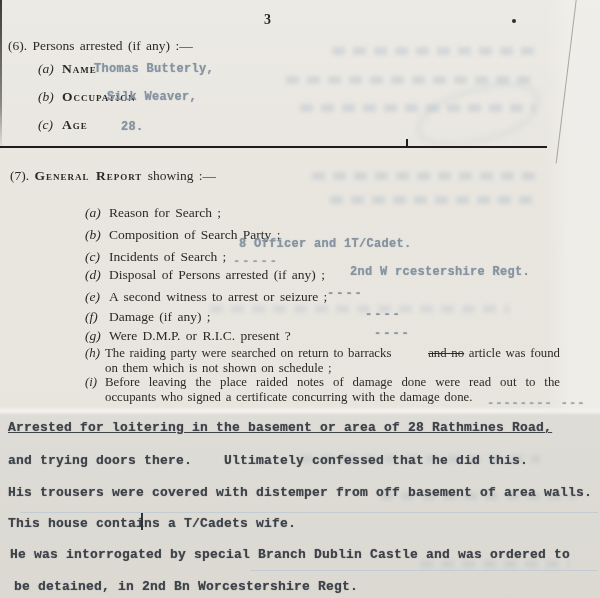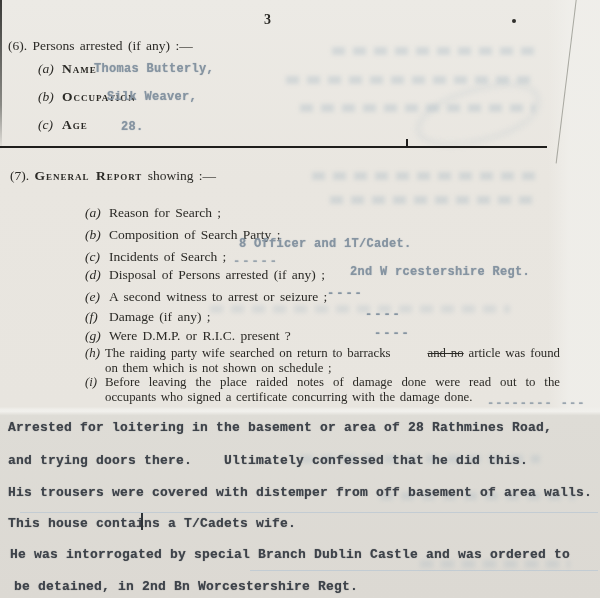--- a/index.html
+++ b/index.html
@@ -50,21 +50,21 @@
   .t7a{left:212px;top:213px;} .t7b{left:239px;top:237px;}
   .t7c{left:233px;top:255px;letter-spacing:2px;opacity:.8;}
   .t7d{left:350px;top:265px;}
   .t7e{left:327px;top:287px;letter-spacing:2px;}
   .t7f{left:365px;top:308px;letter-spacing:2px;}
   .t7g{left:374px;top:327px;letter-spacing:2px;}
   .ti-dash{left:487px;top:397px;letter-spacing:1px;opacity:.8;}
   .typed-dark{position:absolute;left:8px;font-family:"Liberation Mono", monospace;white-space:pre;
     color:#3e434a;font-size:13px;letter-spacing:.2px;font-weight:bold;
     text-shadow:0 0 1px rgba(58,64,72,.65);}
-  .m1{top:420px;} .m2{top:453px;} .m3{top:485px;} .m4{top:516px;} .m5{top:547px;left:10px;} .m6{top:579px;left:14px;}
+  .m1{top:420px;text-decoration:underline;} .m2{top:453px;} .m3{top:485px;} .m4{top:516px;} .m5{top:547px;left:10px;} .m6{top:579px;left:14px;}
 </style>
 </head>
 <body>
 
 <div class="page">
 
   <div class="edge-left"></div>
   <div class="band-right"></div>
   <div class="crease"></div>
   <div class="dot"></div>
@@ -140,21 +140,21 @@
 
   <span class="typed t7b">8 Officer and 1T/Cadet.</span>
   <span class="typed t7c">-----</span>
   <span class="typed t7d">2nd W rcestershire Regt.</span>
   <span class="typed t7e">----</span>
   <span class="typed t7f">----</span>
   <span class="typed t7g">----</span>
 
   <div class="para ph">
     <span class="prefix">(h)</span>
-    <div class="para-body"><span>The raiding party wife searched on return to barracks </span><span class="struck">and no</span><span> article was found on them which is not shown on schedule ;</span></div>
+    <div class="para-body"><span>The raiding party were searched on return to barracks </span><span class="struck">and no</span><span> article was found on them which is not shown on schedule ;</span></div>
   </div>
 
   <div class="para pi">
     <span class="prefix">(i)</span>
     <div class="para-body">Before leaving the place raided notes of damage done were read out to the occupants who signed a certificate concurring with the damage done.</div>
   </div>
   <span class="typed ti-dash">-------- ---</span>
 
   <div class="typed-dark m1">Arrested for loitering in the basement or area of 28 Rathmines Road,</div>
   <div class="typed-dark m2">and trying doors there.    Ultimately confessed that he did this.</div>

